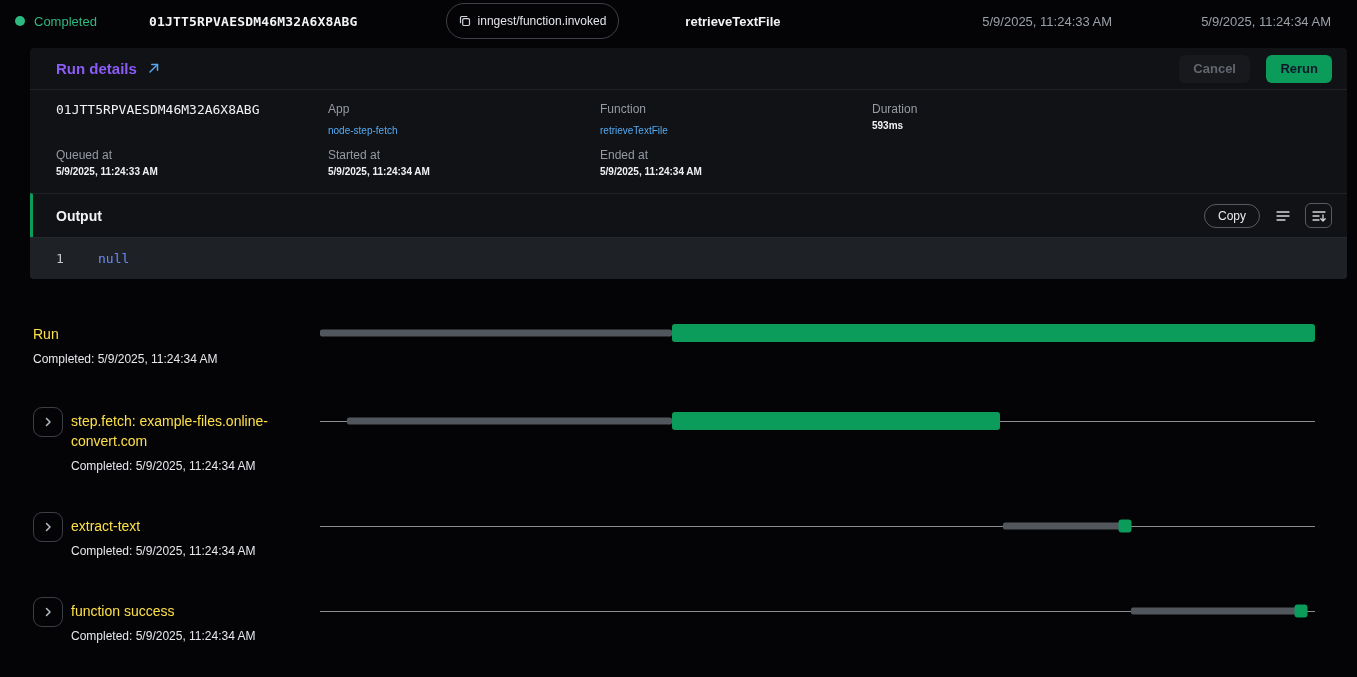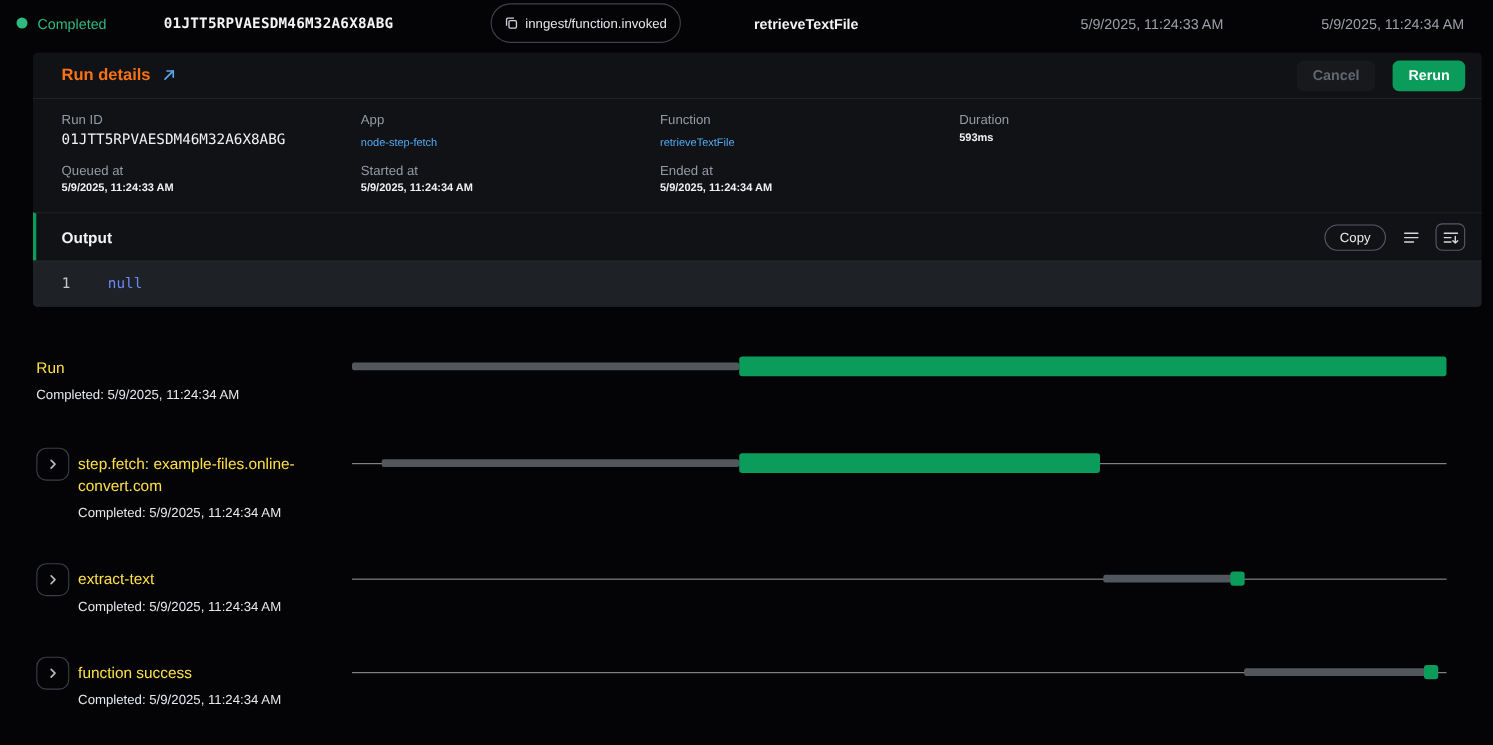--- a/index.html
+++ b/index.html
@@ -14,24 +14,24 @@
   .topbar-runid{margin-left:52px;font-size:13px;font-weight:700;letter-spacing:.2px;color:#f2f3f5;}
   .badge{margin-left:88px;display:flex;align-items:center;gap:7px;height:36px;padding:0 12px;border:1px solid #3e4248;border-radius:999px;font-size:12px;color:#e3e5e8;background:transparent;cursor:pointer;}
   .fname{margin-left:66px;font-weight:600;color:#f2f3f5;}
   .spacer{flex:1;}
   .ts{color:#9aa0a8;font-size:13px;}
   .ts2{margin-left:89px;margin-right:26px;}
 
   
   .panel{margin:6px 10px 0 30px;background:#101215;border-radius:4px;overflow:hidden;}
   .panel-header{height:42px;display:flex;align-items:center;justify-content:space-between;padding:0 15px 0 26px;border-bottom:1px solid #1f2227;}
-  .panel-title-wrap{display:flex;align-items:center;gap:10px;font-size:15px;font-weight:600;color:#f97316;}
+  .panel-title-wrap{display:flex;align-items:center;gap:10px;font-size:15px;font-weight:600;color:#8b5cf6;}
   .btn{border:none;cursor:pointer;font-family:inherit;font-size:13px;font-weight:600;height:28px;padding:0 14px;border-radius:6px;}
   .btn-cancel{background:#17191d;color:#62666d;margin-right:12px;}
-  .btn-rerun{background:var(--fill-green,#0b9c5b);color:#ffffff;}
+  .btn-rerun{background:var(--fill-green,#0b9c5b);color:#0f172a;}
   .info-grid{display:grid;grid-template-columns:272px 272px 272px 272px;padding:12px 0 16px 26px;row-gap:10px;}
   .lbl{font-size:12px;color:#969ba3;margin-bottom:4px;}
   .val{font-size:10px;font-weight:600;color:#f0f1f3;}
   .val.mono{font-weight:500;font-size:13px;}
   .val.link{color:var(--link-blue,#55aaf2);font-weight:500;text-decoration:none;cursor:pointer;display:inline-block;}
   .output-header{height:44px;display:flex;align-items:center;justify-content:space-between;padding:0 15px 0 23px;border-top:1px solid #1f2227;border-left:3px solid var(--fill-green,#0b9c5b);}
   .output-title{font-size:14px;font-weight:600;color:#f2f3f5;}
   .out-actions{display:flex;align-items:center;gap:9px;}
   .pill{height:24px;padding:0 13px;border-radius:999px;border:1px solid #565b62;background:transparent;color:#e9ebee;font-size:12px;font-family:inherit;cursor:pointer;}
   .icon-btn{width:27px;height:25px;background:transparent;border:1px solid transparent;border-radius:6px;display:flex;align-items:center;justify-content:center;cursor:pointer;}
@@ -95,21 +95,20 @@
       </span>
     </div>
     <div class="actions">
       <button class="btn btn-cancel">Cancel</button>
       <button class="btn btn-rerun">Rerun</button>
     </div>
   </div>
 
   <div class="info-grid">
     <div class="cell">
-      <div class="lbl">Run ID</div>
       <div class="val mono">01JTT5RPVAESDM46M32A6X8ABG</div>
     </div>
     <div class="cell">
       <div class="lbl">App</div>
       <a class="val link">node-step-fetch</a>
     </div>
     <div class="cell">
       <div class="lbl">Function</div>
       <a class="val link">retrieveTextFile</a>
     </div>

